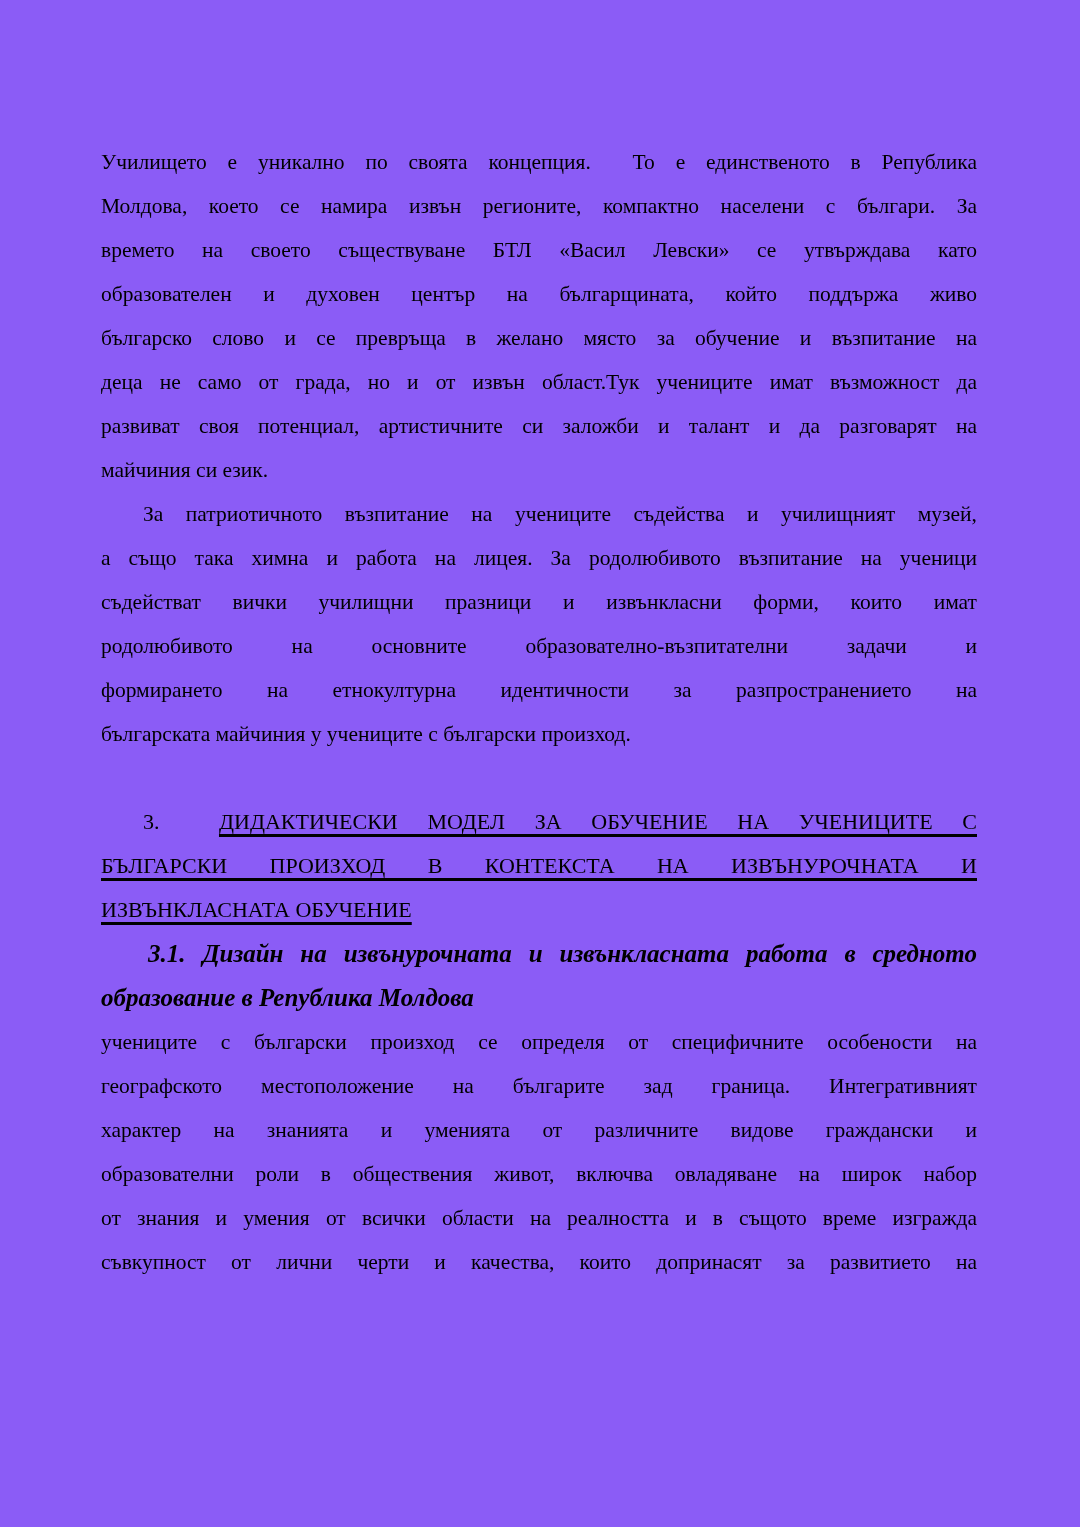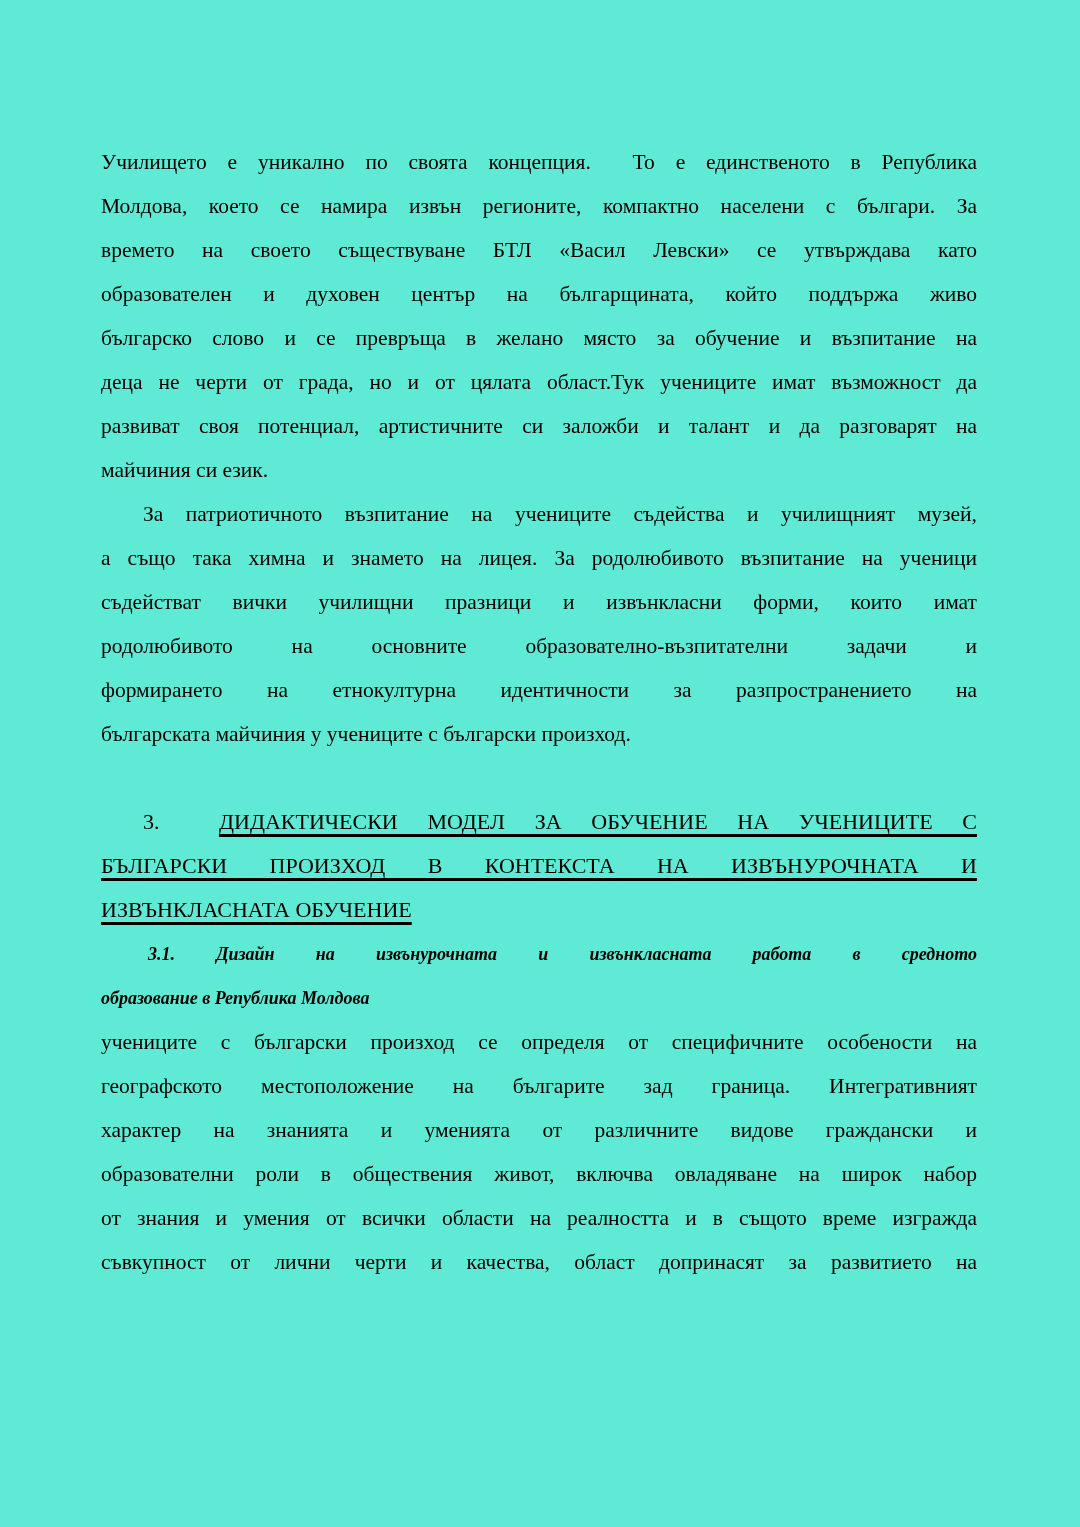--- a/index.html
+++ b/index.html
@@ -4,21 +4,21 @@
 <style>
   html, body {
     margin: 0;
     padding: 0;
     background: #ffffff;
   }
   .page {
     position: relative;
     width: 1080px;
     height: 1527px;
-    background: #5eead4;
+    background: #8b5cf6;
     overflow: hidden;
     font-family: "Liberation Serif", "DejaVu Serif", serif;
     color: #000000;
   }
   .content {
     position: absolute;
     left: 101px;
     top: 140px;
     width: 876px;
   }
@@ -46,44 +46,44 @@
     text-decoration: underline;
     text-decoration-thickness: 2.5px;
     text-underline-offset: 5px;
   }
   .hnum { text-decoration: none; }
   .hsp { text-decoration: none; }
   
   .h31-block .line {
     font-weight: bold;
     font-style: italic;
-    font-size: 18px;
+    font-size: 25px;
   }
   .h31-block .line.indent { padding-left: 47px; }
 </style>
 </head>
 <body>
 
 <div class="page">
   <div class="content">
 
     <div class="par">
         <div class="line">Училището е уникално по своята концепция.&nbsp; То е единственото в Република</div>
         <div class="line">Молдова, което се намира извън регионите, компактно населени с българи. За</div>
         <div class="line">времето на своето съществуване БТЛ «Васил Левски» се утвърждава като</div>
         <div class="line">образователен и духовен център на българщината, който поддържа живо</div>
         <div class="line">българско слово и се превръща в желано място за обучение и възпитание на</div>
-        <div class="line">деца не черти от града, но и от цялата област.Тук учениците имат възможност да</div>
+        <div class="line">деца не само от града, но и от извън област.Тук учениците имат възможност да</div>
         <div class="line">развиват своя потенциал, артистичните си заложби и талант и да разговарят на</div>
         <div class="line last">майчиния си език.</div>
       </div>
 
     <div class="par">
         <div class="line indent">За патриотичното възпитание на учениците съдейства и училищният музей,</div>
-        <div class="line">а също така химна и знамето на лицея. За родолюбивото възпитание на ученици</div>
+        <div class="line">а също така химна и работа на лицея. За родолюбивото възпитание на ученици</div>
         <div class="line">съдействат вички училищни празници и извънкласни форми, които имат</div>
         <div class="line">родолюбивото на основните образователно-възпитателни задачи и</div>
         <div class="line">формирането на етнокултурна идентичности за разпространението на</div>
         <div class="line last">българската майчиния у учениците с български произход.</div>
       </div>
 
     <div class="h3-block">
       <div class="line indent"><span class="hnum">3.</span><span class="hsp">&nbsp;&nbsp;</span><span class="hu">ДИДАКТИЧЕСКИ МОДЕЛ ЗА ОБУЧЕНИЕ НА УЧЕНИЦИТЕ С</span></div>
       <div class="line"><span class="hu">БЪЛГАРСКИ ПРОИЗХОД В КОНТЕКСТА НА ИЗВЪНУРОЧНАТА И</span></div>
       <div class="line last"><span class="hu">ИЗВЪНКЛАСНАТА ОБУЧЕНИЕ</span></div>
@@ -93,17 +93,17 @@
         <div class="line indent">3.1. Дизайн на извънурочната и извънкласната работа в средното</div>
         <div class="line last">образование в Република Молдова</div>
       </div>
 
     <div class="par">
         <div class="line">учениците с български произход се определя от специфичните особености на</div>
         <div class="line">географското местоположение на българите зад граница. Интегративният</div>
         <div class="line">характер на знанията и уменията от различните видове граждански и</div>
         <div class="line">образователни роли в обществения живот, включва овладяване на широк набор</div>
         <div class="line">от знания и умения от всички области на реалността и в същото време изгражда</div>
-        <div class="line">съвкупност от лични черти и качества, област допринасят за развитието на</div>
+        <div class="line">съвкупност от лични черти и качества, които допринасят за развитието на</div>
       </div>
 
   </div>
 </div>
 
 </body></html>

